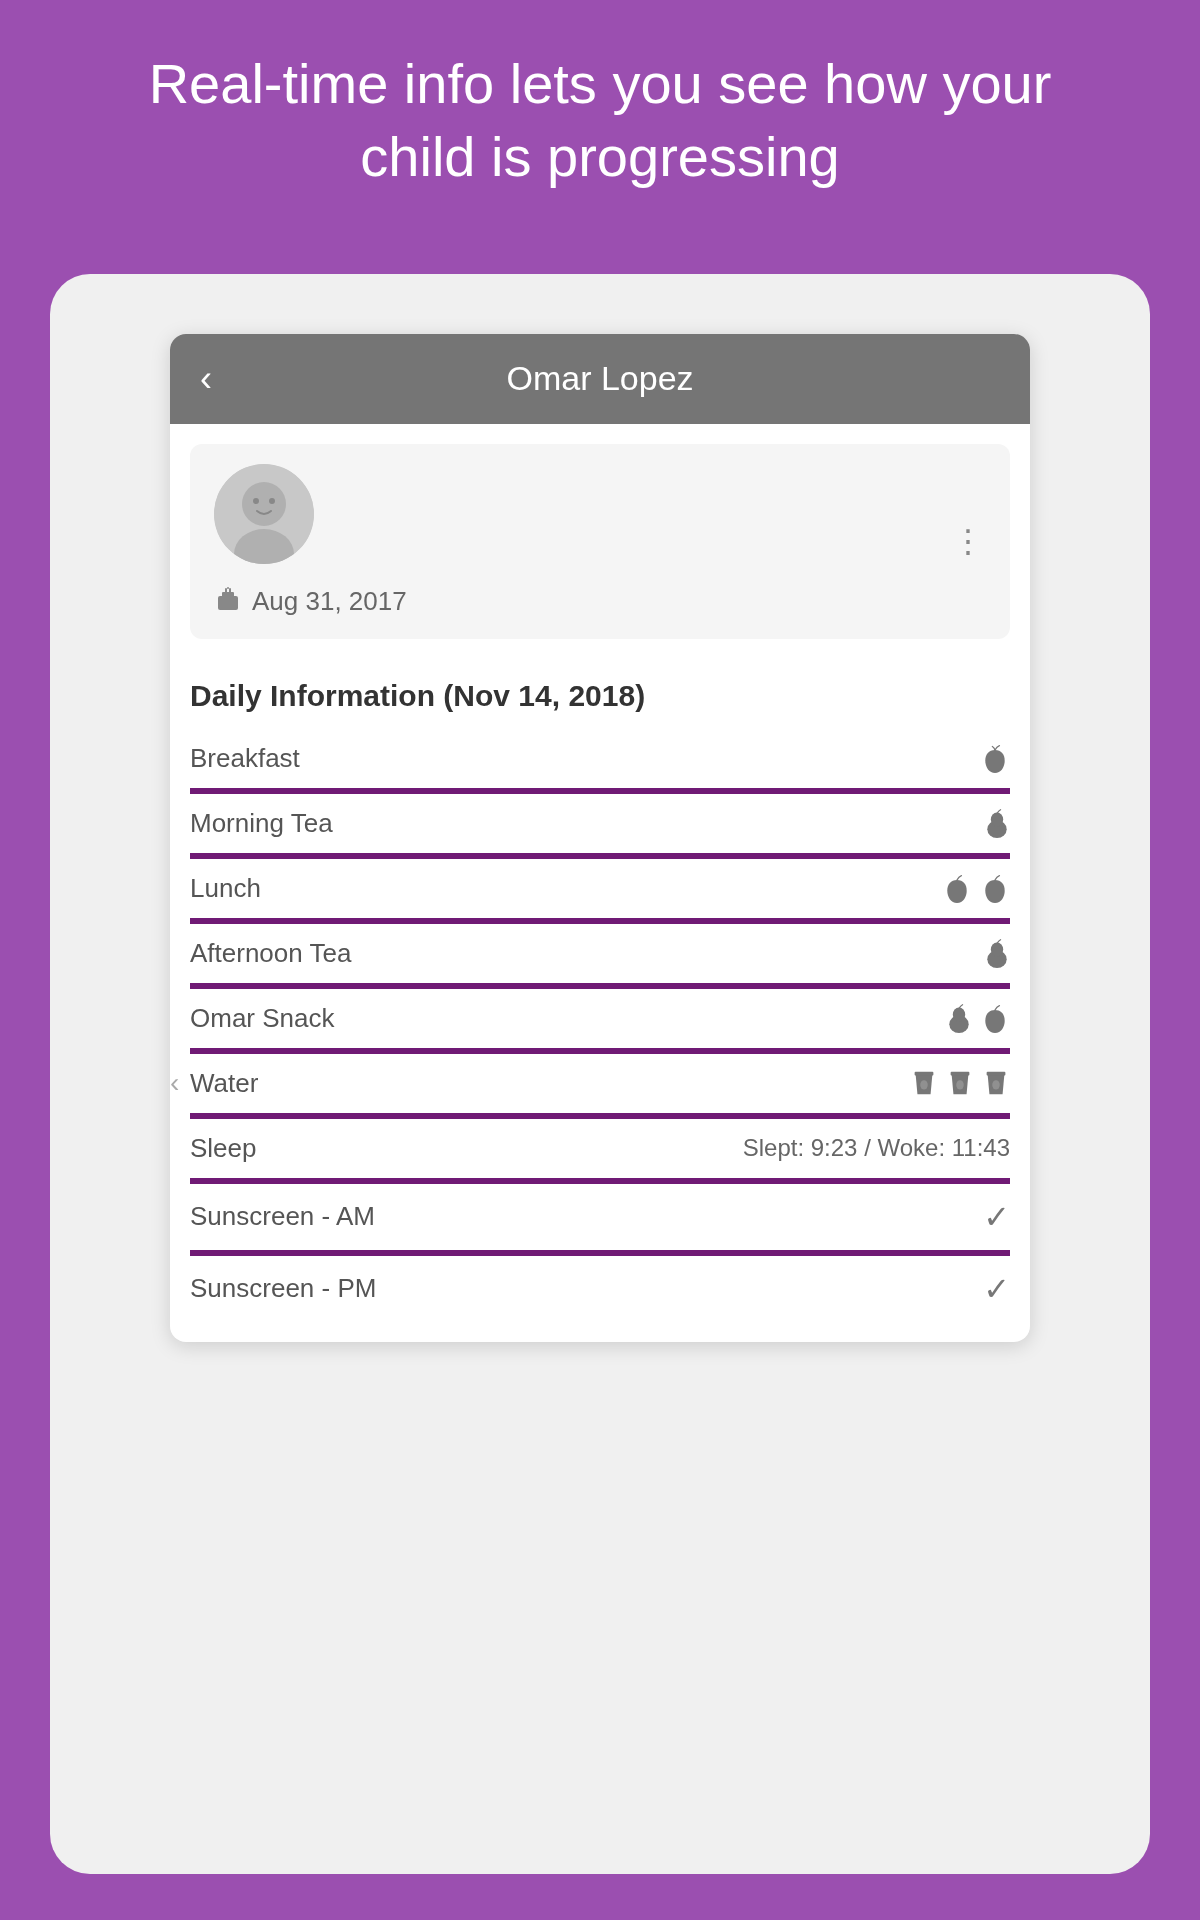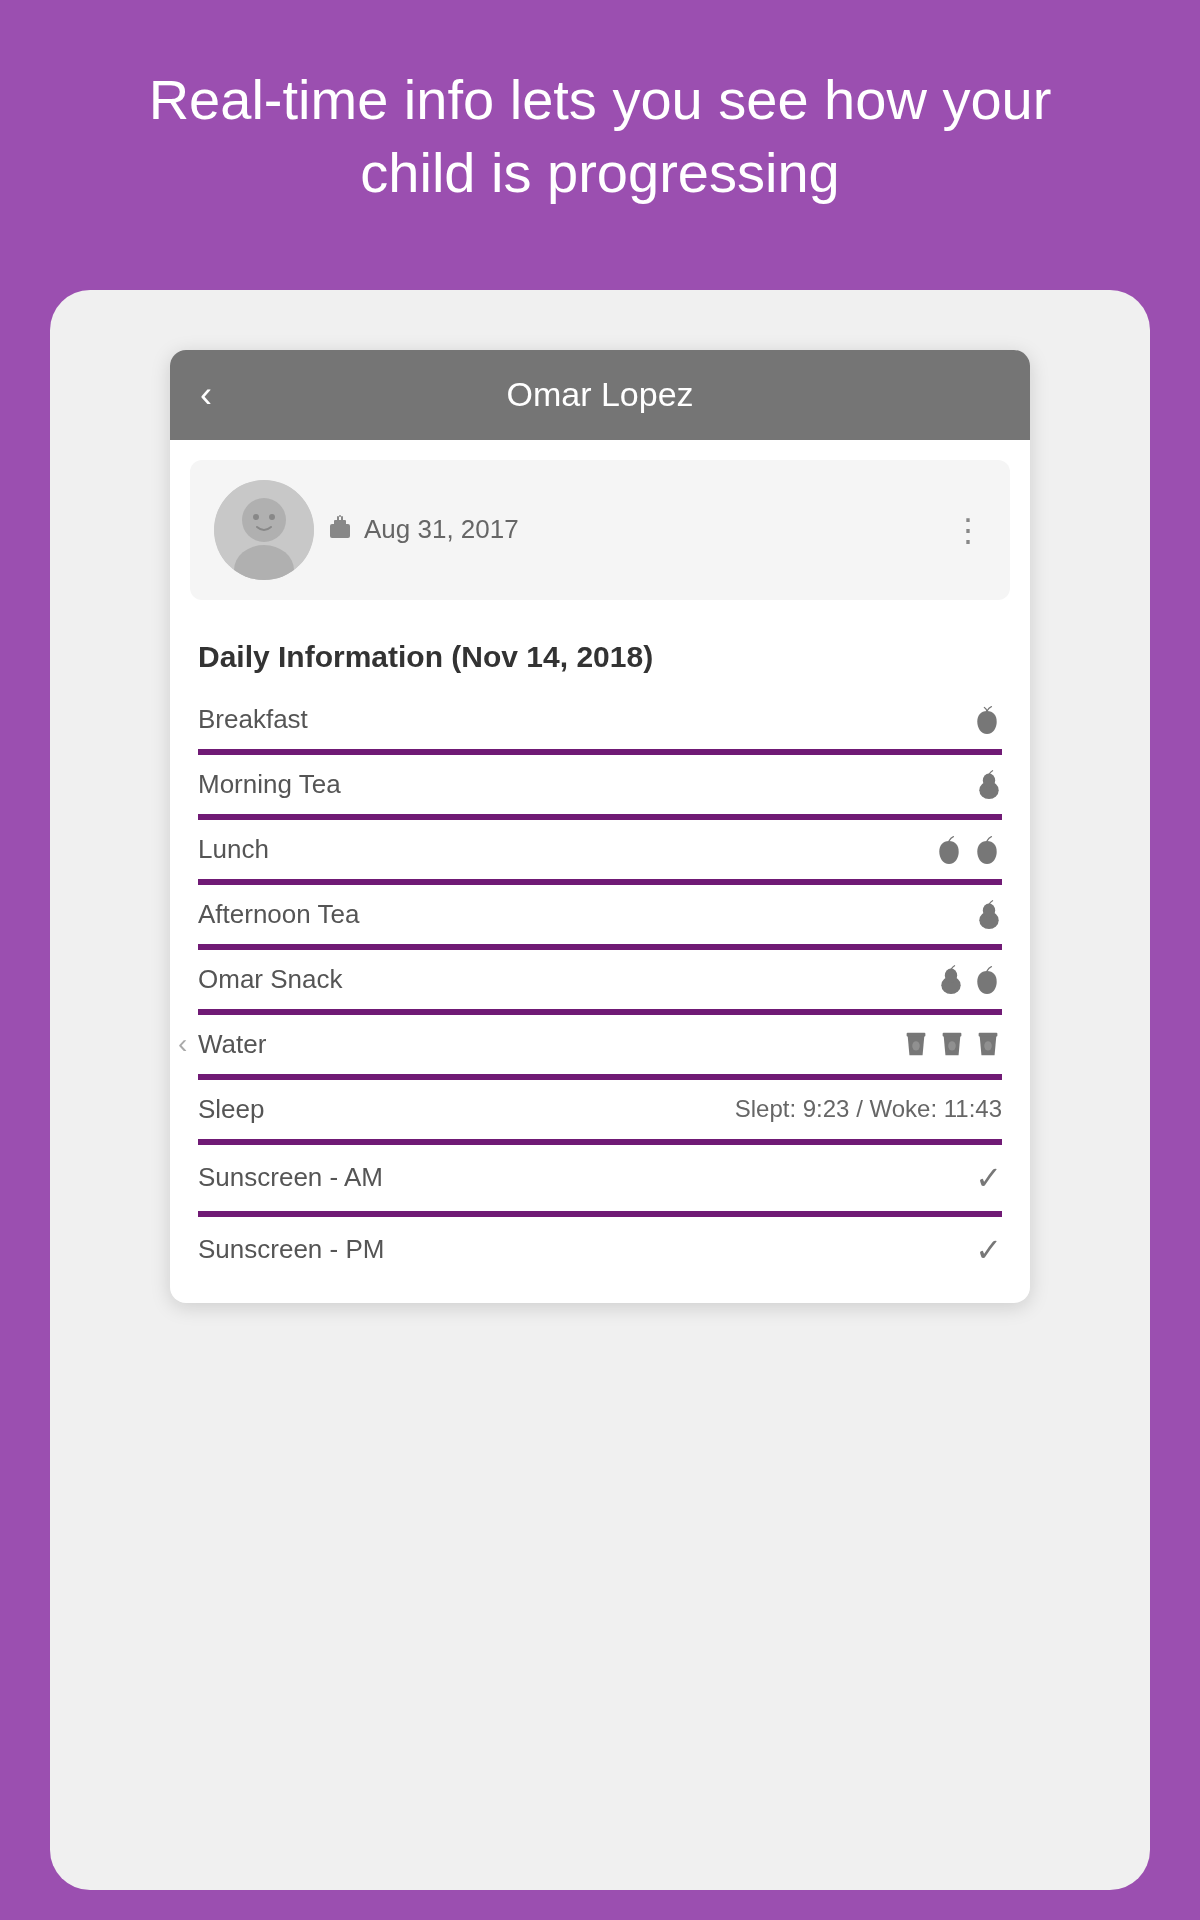--- a/index.html
+++ b/index.html
@@ -11,21 +11,21 @@
       font-family: -apple-system, BlinkMacSystemFont, 'Segoe UI', Arial, sans-serif;
       overflow: hidden;
       position: relative;
     }
 
     .header-text {
       color: #ffffff;
       font-size: 56px;
       font-weight: 500;
       text-align: center;
-      padding: 64px 100px 80px 100px;
+      padding: 48px 100px 80px 100px;
       line-height: 1.3;
     }
 
     .phone-container {
       background: #f0f0f0;
       border-radius: 40px;
       width: 1100px;
       margin: 0 auto;
       padding: 60px 40px 60px 40px;
       min-height: 1600px;
@@ -70,21 +70,22 @@
       margin: 20px;
       border-radius: 12px;
       padding: 20px 24px;
       display: flex;
       align-items: center;
       justify-content: space-between;
     }
 
     .profile-left {
       display: flex;
-      gap: 12px;
+      gap: 20px;
+      flex-direction: column;
     }
 
     .avatar {
       width: 100px;
       height: 100px;
       border-radius: 50%;
       background: #cccccc;
       overflow: hidden;
       display: flex;
       align-items: center;
@@ -105,21 +106,21 @@
     }
 
     .more-icon {
       font-size: 32px;
       color: #888;
       letter-spacing: 2px;
       cursor: pointer;
     }
 
     .daily-info-section {
-      padding: 20px 28px;
+      padding: 20px 20px;
     }
 
     .daily-info-title {
       font-size: 30px;
       font-weight: 700;
       color: #333;
       margin-bottom: 16px;
     }
 
     .info-row {

